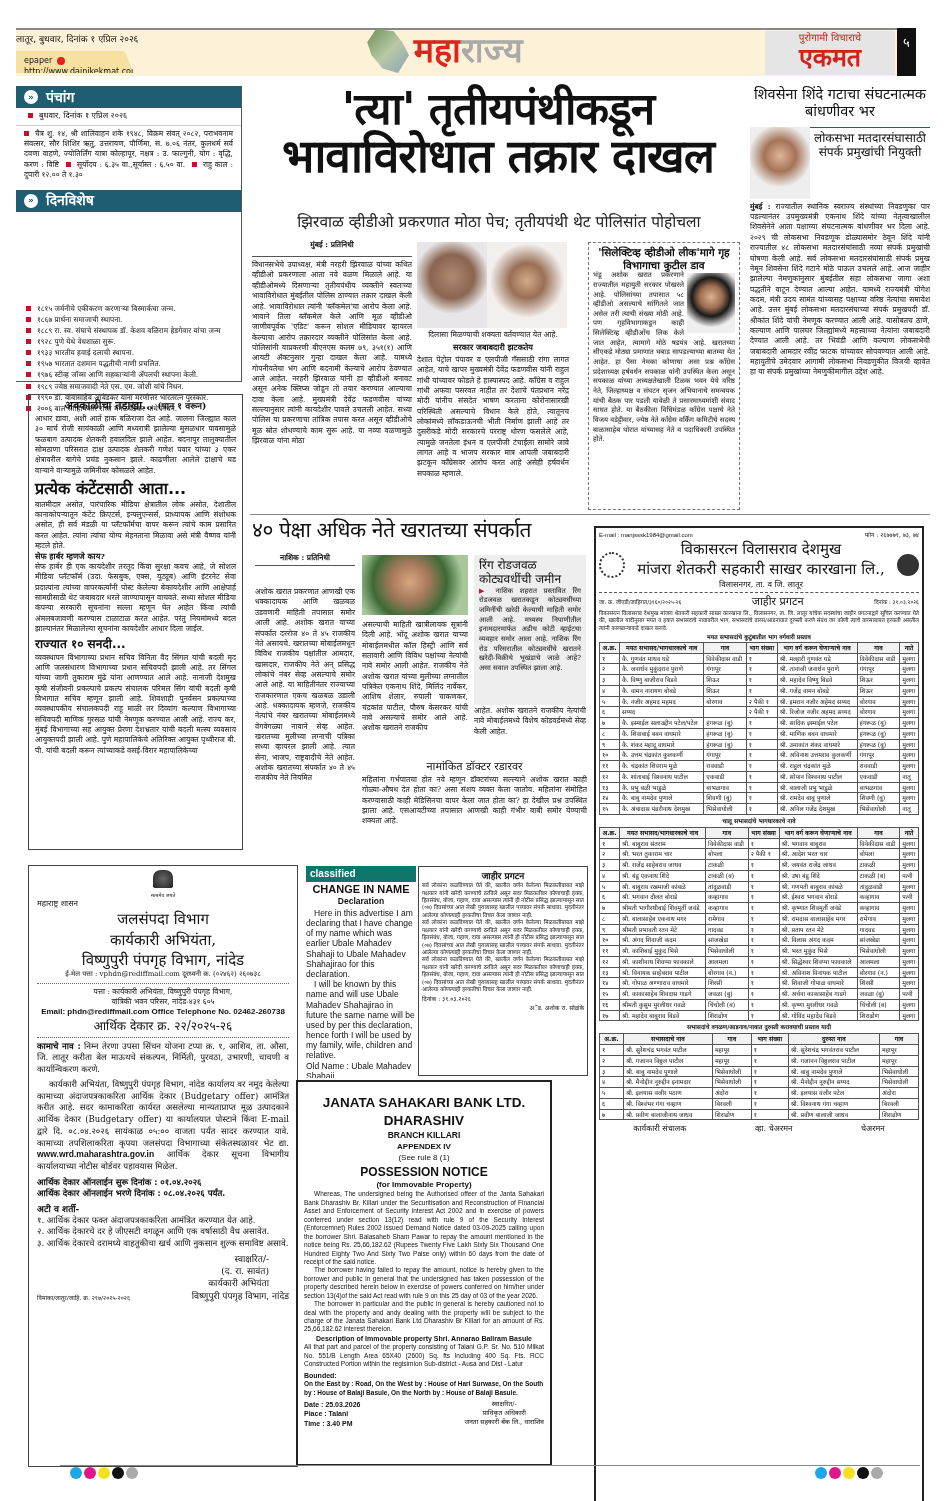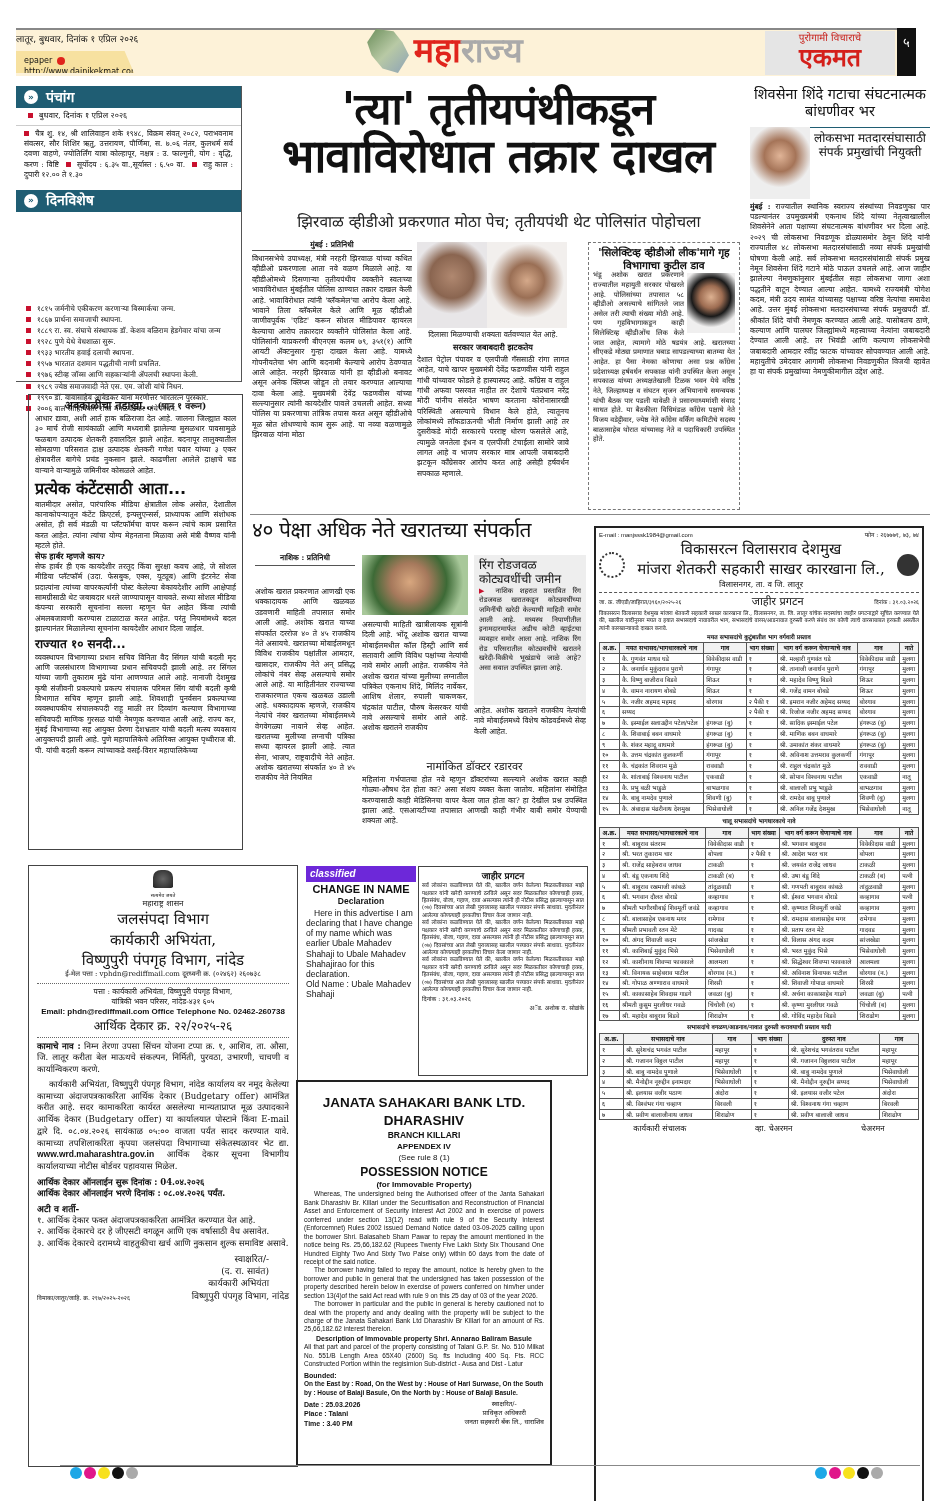--- a/index.html
+++ b/index.html
@@ -97,21 +97,21 @@
   <div class="hl" style="font-size:12px;margin-top:2px">राज्यात १० सनदी...</div>
   <p class="para">व्यवस्थापन विभागाच्या प्रधान सचिव विनिता वैद सिंगल यांची बदली मृद आणि जलसंधारण विभागाच्या प्रधान सचिवपदी झाली आहे. तर सिंगल यांच्या जागी तुकाराम मुंढे यांना आणण्यात आले आहे. नानाजी देशमुख कृषी संजीवनी प्रकल्पाचे प्रकल्प संचालक परिमल सिंग यांची बदली कृषी विभागात सचिव म्हणून झाली आहे. शिवशाही पुनर्वसन प्रकल्पाच्या व्यवस्थापकीय संचालकपदी राहू माळी तर दिव्यांग कल्याण विभागाच्या सचिवपदी माणिक गुरसळ यांची नेमणूक करण्यात आली आहे. राज्य कर, मुंबई विभागाच्या सह आयुक्त प्रेरणा देशभ्रतार यांची बदली मत्स्य व्यवसाय आयुक्तपदी झाली आहे. पुणे महापालिकेचे अतिरिक्त आयुक्त पृथ्वीराज बी. पी. यांची बदली करून त्यांच्याकडे वसई-विरार महापालिकेच्या</p>
 </div>
 
 <div class="abs headline">
   <div style="font-size:44px">'त्या' तृतीयपंथीकडून</div>
   <div style="font-size:46px">भावाविरोधात तक्रार दाखल</div>
 </div>
 <div class="abs hl" style="left:254px;top:212px;width:490px;text-align:center;font-size:15.5px;color:#222;font-weight:normal">झिरवाळ व्हीडीओ प्रकरणात मोठा पेच; तृतीयपंथी थेट पोलिसांत पोहोचला</div>
 <div class="abs" style="left:252px;top:240px;width:160px;height:270px;overflow:hidden">
-  <div style="text-align:center;font-size:7.5px;font-weight:bold;border-bottom:1px solid #555;padding-bottom:0;margin-bottom:3px">मुंबई : प्रतिनिधी</div>
+  <div style="text-align:center;font-size:7.5px;font-weight:bold;border-bottom:1px solid #555;padding-bottom:6px;margin-bottom:3px">मुंबई : प्रतिनिधी</div>
   <p class="para">विधानसभेचे उपाध्यक्ष, मंत्री नरहरी झिरवाळ यांच्या कथित व्हीडीओ प्रकरणाला आता नवे वळण मिळाले आहे. या व्हीडीओमध्ये दिसणाऱ्या तृतीयपंथीय व्यक्तीने स्वतःच्या भावाविरोधात मुंबईतील पोलिस ठाण्यात तक्रार दाखल केली आहे. भावाविरोधात त्यांनी 'ब्लॅकमेल'चा आरोप केला आहे. भावाने तिला ब्लॅकमेल केले आणि मूळ व्हीडीओ जाणीवपूर्वक 'एडिट' करून सोशल मीडियावर व्हायरल केल्याचा आरोप तक्रारदार व्यक्तीने पोलिसांत केला आहे. पोलिसांनी याप्रकरणी बीएनएस कलम ७९, ३५१(१) आणि आयटी ॲक्टनुसार गुन्हा दाखल केला आहे. यामध्ये गोपनीयतेचा भंग आणि बदनामी केल्याचे आरोप ठेवण्यात आले आहेत. नरहरी झिरवाळ यांनी हा व्हीडीओ बनावट असून अनेक क्लिप्स जोडून तो तयार करण्यात आल्याचा दावा केला आहे. मुख्यमंत्री देवेंद्र फडणवीस यांच्या सल्ल्यानुसार त्यांनी कायदेशीर पावले उचलली आहेत. सध्या पोलिस या प्रकरणाचा तांत्रिक तपास करत असून व्हीडीओचे मूळ स्रोत शोधण्याचे काम सुरू आहे. या नव्या वळणामुळे झिरवाळ यांना मोठा</p>
 </div>
 <div class="abs photo2" style="left:417px;top:242px;width:70px;height:86px"></div>
 <div class="abs photo4" style="left:487px;top:242px;width:80px;height:86px"></div>
 <div class="abs" style="left:417px;top:330px;width:152px;height:180px;overflow:hidden">
   <div style="font-size:7.5px;text-align:center">दिलासा मिळण्याची शक्यता वर्तवण्यात येत आहे.</div>
   <div style="font-size:8px;font-weight:bold;text-align:center;margin:2px 0">सरकार जबाबदारी झटकतेय</div>
   <p class="para">देशात पेट्रोल पंपावर व एलपीजी गॅससाठी रांगा लागत आहेत, याचे खापर मुख्यमंत्री देवेंद्र फडणवीस यांनी राहुल गांधी यांच्यावर फोडले हे हास्यास्पद आहे. काँग्रेस व राहुल गांधी अफवा पसरवत नाहीत तर देशाचे पंतप्रधान नरेंद्र मोदी यांनीच संसदेत भाषण करताना कोरोनासारखी परिस्थिती असल्याचे विधान केले होते, त्यातूनच लोकांमध्ये लॉकडाऊनची भीती निर्माण झाली आहे तर दुसरीकडे मोदी सरकारचे परराष्ट्र धोरण फसलेले आहे, त्यामुळे जनतेला इंधन व एलपीजी टंचाईला सामोरे जावे लागत आहे व भाजप सरकार मात्र आपली जबाबदारी झटकून काँग्रेसवर आरोप करत आहे असेही हर्षवर्धन सपकाळ म्हणाले.</p>
 </div>
 <div class="abs dotted" style="left:588px;top:242px;width:152px;height:268px;padding:3px 4px;overflow:hidden">
@@ -148,53 +148,54 @@
   <p class="para">आहेत. अशोक खरातने राजकीय नेत्यांची नावे मोबाईलमध्ये विशेष कोडवर्डमध्ये सेव्ह केली आहेत.</p>
 </div>
 <div class="abs" style="left:362px;top:760px;width:225px;height:105px;overflow:hidden">
   <div class="hl" style="font-size:11px;text-align:center;font-weight:normal">नामांकित डॉक्टर रडारवर</div>
   <p class="para">महिलांना गर्भपातचा होत नवे म्हणून डॉक्टरांच्या सल्ल्याने अशोक खरात काही गोळ्या-औषध देत होता का? असा संशय व्यक्त केला जातोय. महिलांना संमोहित करण्यासाठी काही मेडिसिनचा वापर केला जात होता का? हा देखील प्रश्न उपस्थित झाला आहे. एसआयटीच्या तपासात आणखी काही गंभीर बाबी समोर येण्याची शक्यता आहे.</p>
 </div>
 
 <div class="abs box" style="left:28px;top:865px;width:270px;height:602px;padding:4px 8px;overflow:hidden">
   <div style="text-align:center"><span style="display:inline-block;width:20px;height:18px;background:radial-gradient(circle,#666,#222);border-radius:40% 40% 10% 10%"></span></div>
   <div style="text-align:center;font-size:5px">सत्यमेव जयते</div>
-  <div style="text-align:center;font-size:8px">महाराष्ट्र शासन</div>
+  <div style="text-align:left;font-size:8px">महाराष्ट्र शासन</div>
   <div style="text-align:center;font-size:15px">जलसंपदा विभाग</div>
   <div style="text-align:center;font-size:15px">कार्यकारी अभियंता,</div>
   <div style="text-align:center;font-size:15px">विष्णुपुरी पंपगृह विभाग, नांदेड</div>
   <div style="text-align:center;font-size:7px;border-bottom:1px dotted #666;padding-bottom:3px">ई-मेल पत्ता : vphdn@rediffmail.com दूरध्वनी क्र. (०२४६२) २६०७३८</div>
   <div style="text-align:center;font-size:7.5px;margin-top:3px">पत्ता : कार्यकारी अभियंता, विष्णुपुरी पंपगृह विभाग,</div>
   <div style="text-align:center;font-size:7.5px">यांत्रिकी भवन परिसर, नांदेड-४३१ ६०५</div>
   <div class="en" style="text-align:center;font-size:8px;font-weight:bold">Email: phdn@rediffmail.com Office Telephone No. 02462-260738</div>
   <div style="text-align:center;font-size:12px;border-bottom:1px dotted #666;padding-bottom:3px">आर्थिक देकार क्र. २२/२०२५-२६</div>
   <p class="para" style="font-size:8.5px;margin-top:3px"><b>कामाचे नाव :</b> <span>निम्न तेरणा उपसा सिंचन योजना टप्पा क्र. १, आशिव, ता. औसा, जि. लातूर करीता बेल मा‌ऊथचे संकल्पन, निर्मिती, पुरवठा, उभारणी, चाचणी व कार्यान्विकरण करणे.</span></p>
   <p class="para" style="font-size:8.5px;text-indent:12px;margin-top:3px"><span>कार्यकारी अभियंता, विष्णुपुरी पंपगृह विभाग, नांदेड कार्यालय वर नमूद केलेल्या कामाच्या अंदाजपत्रकाकरिता आर्थिक देकार (Budgetary offer) आमंत्रित करीत आहे. सदर कामाकरिता कार्यरत असलेल्या मान्यताप्राप्त मूळ उत्पादकाने आर्थिक देकार (Budgetary offer) या कार्यालयात पोस्टाने किंवा E-mail द्वारे दि. ०८.०४.२०२६ सायंकाळ ०५:०० वाजता पर्यंत सादर करण्यात यावे. कामाच्या तपशिलाकरिता कृपया जलसंपदा विभागाच्या संकेतस्थळावर भेट द्या.</span> <b class="en">www.wrd.maharashtra.gov.in</b> <span>आर्थिक देकार सूचना विभागीय कार्यालयाच्या नोटीस बोर्डवर पहावयास मिळेल.</span></p>
-  <div style="font-size:8.5px;font-weight:bold;margin-top:4px">आर्थिक देकार ऑनलाईन सुरू दिनांक : 04.०४.२०२६</div>
+  <div style="font-size:8.5px;font-weight:bold;margin-top:4px">आर्थिक देकार ऑनलाईन सुरू दिनांक : ०१.०४.२०२६</div>
   <div style="font-size:8.5px;font-weight:bold">आर्थिक देकार ऑनलाईन भरणे दिनांक : ०८.०४.२०२६ पर्यंत.</div>
   <div style="font-size:9px;font-weight:bold;margin-top:3px">अटी व शर्ती-</div>
   <div style="font-size:8.5px">१. आर्थिक देकार फक्त अंदाजपत्रकाकरिता आमंत्रित करण्यात येत आहे.</div>
   <div style="font-size:8.5px">२. आर्थिक देकारचे दर हे जीएसटी वगळून आणि एक वर्षासाठी वैध असावेत.</div>
   <div style="font-size:8.5px">३. आर्थिक देकारचे दरामध्ये वाहतुकीचा खर्च आणि नुकसान शुल्क समाविष्ट असावे.</div>
   <div style="text-align:right;font-size:9px;margin-top:4px;padding-right:20px">
     <div>स्वाक्षरित/-</div>
     <div>(द. रा. सावंत)</div>
     <div>कार्यकारी अभियंता</div>
   </div>
   <div style="display:flex;justify-content:space-between;align-items:flex-end;font-size:9px">
     <span style="font-size:6px">विमाका/लातूर/जाहि. क्र. २१७/२०२५-२०२६</span>
     <span>विष्णुपुरी पंपगृह विभाग, नांदेड</span>
   </div>
 </div>
 
 <div class="abs" style="left:306px;top:866px;width:110px;height:212px;overflow:hidden">
-  <div style="background:#6d28d9;color:#fff;font-size:10px;font-weight:bold;padding:1px 4px;font-style:italic" class="en">classified</div>
+  <div style="background:#0f766e;color:#fff;font-size:10px;font-weight:bold;padding:1px 4px;" class="en">classified</div>
   <div class="en" style="font-weight:bold;font-size:11px;text-align:center">CHANGE IN NAME</div>
   <div class="en" style="font-weight:bold;font-size:8.5px;text-align:center">Declaration</div>
   <p class="en" style="font-size:8.5px;line-height:1.2;text-indent:8px">Here in this advertise I am declaring that I have change of my name which was earlier Ubale Mahadev Shahaji to Ubale Mahadev Shahajirao for this declaration.</p>
+  <p class="en" style="font-size:8.5px;line-height:1.2;text-indent:8px">I will be known by this name and will use Ubale Mahadev Shahajirao in future the same name will be used by per this declaration, hence forth I will be used by my family, wife, children and relative.</p>
   <p class="en" style="font-size:8.5px;line-height:1.2">Old Name : Ubale Mahadev Shahaji</p>
 
 </div>
 
 <div class="abs box" style="left:418px;top:866px;width:170px;height:210px;padding:3px;overflow:hidden">
   <div style="text-align:center;font-size:9px;font-weight:bold">जाहीर प्रगटन</div>
   <p style="font-size:5.5px;line-height:1.35;text-align:justify">सर्व लोकांना कळविण्यात येते की, खालील वर्णन केलेल्या मिळकतीबाबत माझे पक्षकार यांनी खरेदी करण्याचे ठरविले असून सदर मिळकतीवर कोणाचाही हक्क, हितसंबंध, बोजा, गहाण, दावा असल्यास त्यांनी ही नोटीस प्रसिद्ध झाल्यापासून सात (०७) दिवसांच्या आत लेखी पुराव्यासह खालील पत्त्यावर संपर्क साधावा. मुदतीनंतर आलेल्या कोणत्याही हरकतीचा विचार केला जाणार नाही.</p>
   <p style="font-size:5.5px;line-height:1.35;text-align:justify">सर्व लोकांना कळविण्यात येते की, खालील वर्णन केलेल्या मिळकतीबाबत माझे पक्षकार यांनी खरेदी करण्याचे ठरविले असून सदर मिळकतीवर कोणाचाही हक्क, हितसंबंध, बोजा, गहाण, दावा असल्यास त्यांनी ही नोटीस प्रसिद्ध झाल्यापासून सात (०७) दिवसांच्या आत लेखी पुराव्यासह खालील पत्त्यावर संपर्क साधावा. मुदतीनंतर आलेल्या कोणत्याही हरकतीचा विचार केला जाणार नाही.</p>
   <p style="font-size:5.5px;line-height:1.35;text-align:justify">सर्व लोकांना कळविण्यात येते की, खालील वर्णन केलेल्या मिळकतीबाबत माझे पक्षकार यांनी खरेदी करण्याचे ठरविले असून सदर मिळकतीवर कोणाचाही हक्क, हितसंबंध, बोजा, गहाण, दावा असल्यास त्यांनी ही नोटीस प्रसिद्ध झाल्यापासून सात (०७) दिवसांच्या आत लेखी पुराव्यासह खालील पत्त्यावर संपर्क साधावा. मुदतीनंतर आलेल्या कोणत्याही हरकतीचा विचार केला जाणार नाही.</p>
   <div style="font-size:6px;margin-top:2px">दिनांक : ३१.०३.२०२६</div>

